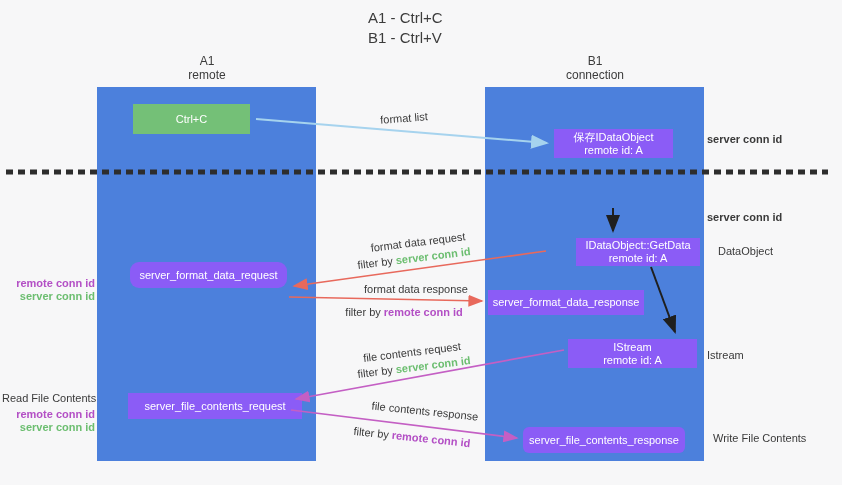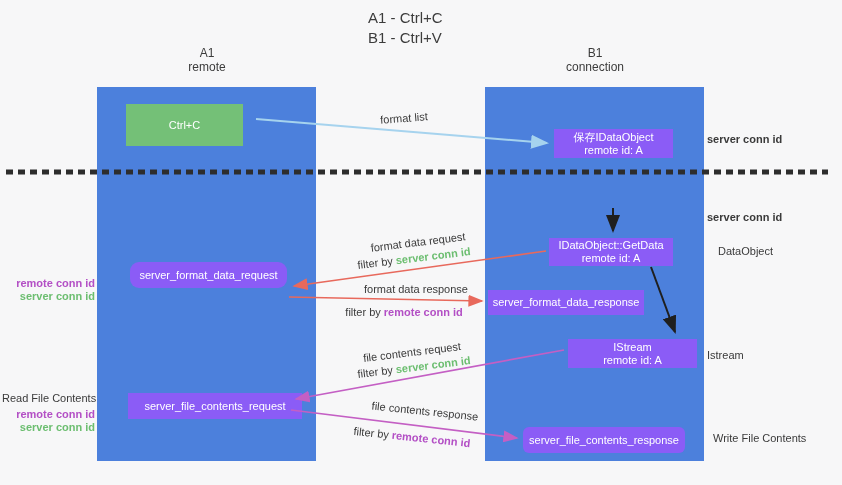--- a/index.html
+++ b/index.html
@@ -10,43 +10,43 @@
     background: #f7f7f8;
     font-family: "Liberation Sans", sans-serif;
     color: #3a3a3a;
     overflow: hidden;
   }
   .title {
     position: absolute; left: 368px; top: 8px;
     font-size: 15px; line-height: 20px; color: #3c3c3c;
   }
   .col-header {
-    position: absolute; top: 46px; width: 120px;
+    position: absolute; top: 54px; width: 120px;
     text-align: center; font-size: 12px; line-height: 14px; color: #3c3c3c;
   }
   .col-header.a { left: 147px; }
   .col-header.b { left: 535px; }
   .column {
     position: absolute; top: 87px; width: 219px; height: 374px;
     background: #4C80DC;
   }
   .column.a { left: 97px; }
   .column.b { left: 485px; }
   .node {
     position: absolute; display: flex; flex-direction: column;
     align-items: center; justify-content: center;
     color: #ffffff; font-size: 11px; line-height: 13px; text-align: center;
     z-index: 3;
   }
   .green  { background: #74C077; }
   .orange { background: #8b5cf6; justify-content: center; }
-  .n-ctrl-c   { left: 126px; top: 104px; width: 117px; height: 42px; }
+  .n-ctrl-c   { left: 133px; top: 104px; width: 117px; height: 30px; }
   .n-save     { left: 554px; top: 129px; width: 119px; height: 29px; }
   .n-ctrl-v   { left: 555px; top: 180px; width: 118px; height: 26px; }
-  .n-getdata  { left: 549px; top: 238px; width: 124px; height: 28px; }
+  .n-getdata  { left: 576px; top: 238px; width: 124px; height: 28px; }
   .n-fmt-req  { left: 130px; top: 262px; width: 157px; height: 26px; border-radius: 9px; }
   .n-fmt-resp { left: 488px; top: 290px; width: 156px; height: 25px; }
   .n-istream  { left: 568px; top: 339px; width: 129px; height: 29px; }
   .n-file-req { left: 128px; top: 393px; width: 174px; height: 26px; }
   .n-file-resp{ left: 523px; top: 427px; width: 162px; height: 26px; border-radius: 6px; }
   .edge-label {
     position: absolute; white-space: nowrap; font-size: 11px;
     color: #3a3a3a; transform: translate(-50%,-50%); z-index: 5;
   }
   .rot-up   { transform: translate(-50%,-50%) rotate(-7deg); }

